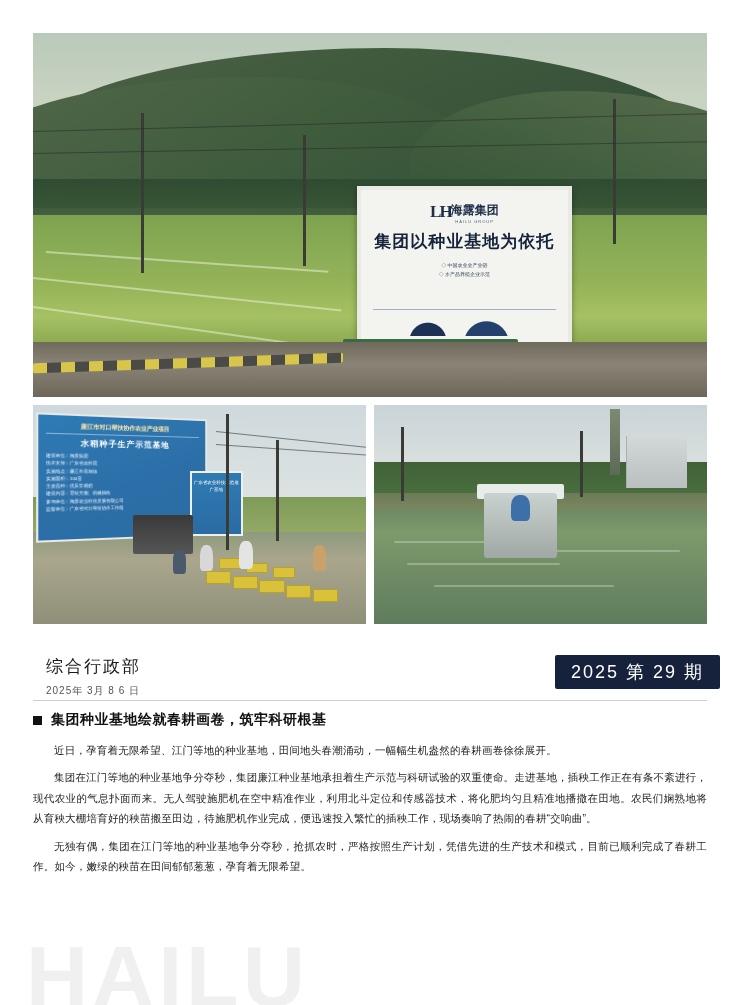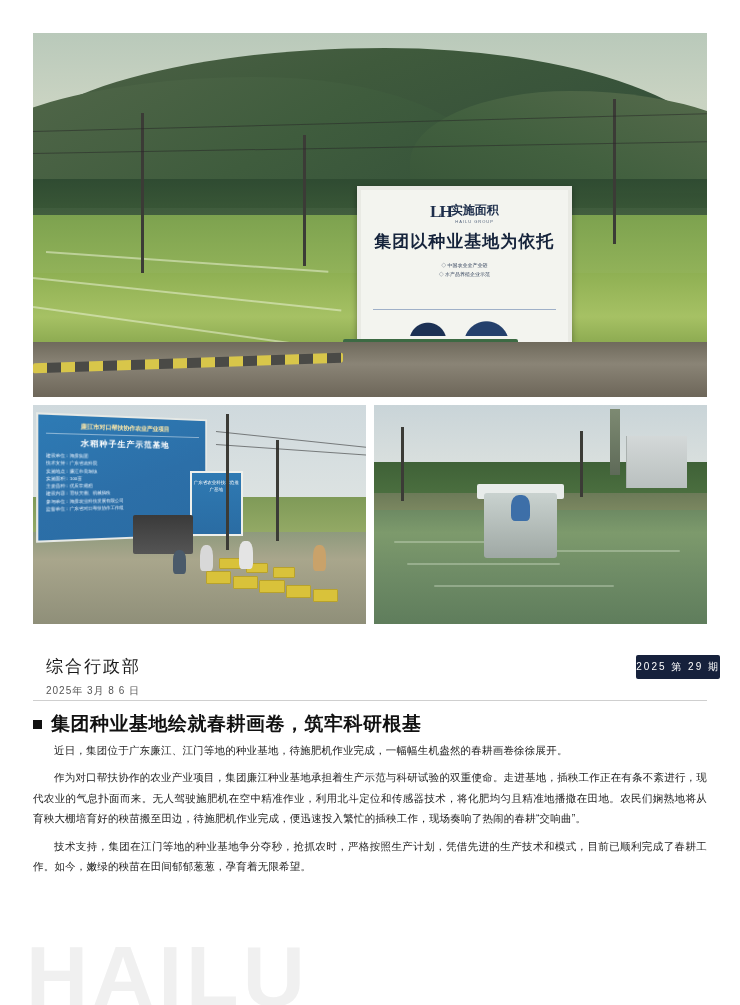--- a/index.html
+++ b/index.html
@@ -370,22 +370,22 @@
     color: #555;
     margin-top: 6px;
     letter-spacing: 1px;
   }
   .issue-badge {
     position: absolute;
     right: 0;
     top: 0;
     background: #16213c;
     color: #ffffff;
-    font-size: 10px;
-    padding: 5px 0;
+    font-size: 18px;
+    padding: 5px 16px;
     letter-spacing: 2px;
     border-radius: 2px;
     white-space: nowrap;
   }
 
   .rule {
     position: absolute;
     left: 33px;
     right: 33px;
     top: 700px;
@@ -402,21 +402,21 @@
     align-items: center;
     gap: 9px;
   }
   .bullet {
     width: 9px;
     height: 9px;
     background: #111;
     display: inline-block;
   }
   .headline-text {
-    font-size: 19px;
+    font-size: 14px;
     font-weight: bold;
     letter-spacing: .5px;
     color: #111;
   }
 
   .article {
     position: absolute;
     left: 33px;
     top: 740px;
     width: 674px;
@@ -456,21 +456,21 @@
       <div class="pole" style="left:16%;top:22%;height:44%;"></div>
       <div class="pole" style="left:40%;top:28%;height:36%;"></div>
       <div class="pole" style="left:86%;top:18%;height:40%;"></div>
       <div class="wire" style="left:0%;top:27%;width:100%;transform:rotate(-1.5deg);"></div>
       <div class="wire" style="left:0%;top:33%;width:100%;transform:rotate(-1deg);"></div>
 
       <div class="signboard">
         <div class="sign-brandrow">
           <span class="sign-logo">LH</span>
           <span>
-            <span class="sign-brand">实施面积</span>
+            <span class="sign-brand">海露集团</span>
             <span class="sign-brand-en">HAILU GROUP</span>
           </span>
         </div>
         <div class="sign-title">集团以种业基地为依托</div>
         <div class="sign-sub">◇ 中国农业全产业链</div>
         <div class="sign-sub" style="margin-top:0">◇ 水产品养殖企业示范</div>
         <div class="sign-wave"></div>
       </div>
       <div class="sign-band">藏粮于地藏粮于技</div>
 
@@ -553,18 +553,18 @@
   </div>
 
   <div class="rule"></div>
 
   <div class="headline">
     <span class="bullet"></span>
     <span class="headline-text">集团种业基地绘就春耕画卷，筑牢科研根基</span>
   </div>
 
   <div class="article">
-    <p>近日，集团位于广东廉江、江门等地的种业基地，待施肥机作业完成，一幅幅生机盎然的春耕画卷徐徐展开。</p>
-    <p>作为对口帮扶协作的农业产业项目，集团廉江种业基地承担着生产示范与科研试验的双重使命。走进基地，插秧工作正在有条不紊进行，现代农业的气息扑面而来。无人驾驶施肥机在空中精准作业，利用北斗定位和传感器技术，将化肥均匀且精准地播撒在田地。农民们娴熟地将从育秧大棚培育好的秧苗搬至田边，待施肥机作业完成，便迅速投入繁忙的插秧工作，现场奏响了热闹的春耕“交响曲”。</p>
-    <p>技术支持，集团在江门等地的种业基地争分夺秒，抢抓农时，严格按照生产计划，凭借先进的生产技术和模式，目前已顺利完成了春耕工作。如今，嫩绿的秧苗在田间郁郁葱葱，孕育着无限希望。</p>
+    <p>近日，孕育着无限希望、江门等地的种业基地，田间地头春潮涌动，一幅幅生机盎然的春耕画卷徐徐展开。</p>
+    <p>集团在江门等地的种业基地争分夺秒，集团廉江种业基地承担着生产示范与科研试验的双重使命。走进基地，插秧工作正在有条不紊进行，现代农业的气息扑面而来。无人驾驶施肥机在空中精准作业，利用北斗定位和传感器技术，将化肥均匀且精准地播撒在田地。农民们娴熟地将从育秧大棚培育好的秧苗搬至田边，待施肥机作业完成，便迅速投入繁忙的插秧工作，现场奏响了热闹的春耕“交响曲”。</p>
+    <p>无独有偶，集团在江门等地的种业基地争分夺秒，抢抓农时，严格按照生产计划，凭借先进的生产技术和模式，目前已顺利完成了春耕工作。如今，嫩绿的秧苗在田间郁郁葱葱，孕育着无限希望。</p>
   </div>
 
 </div>
 
 </body></html>

